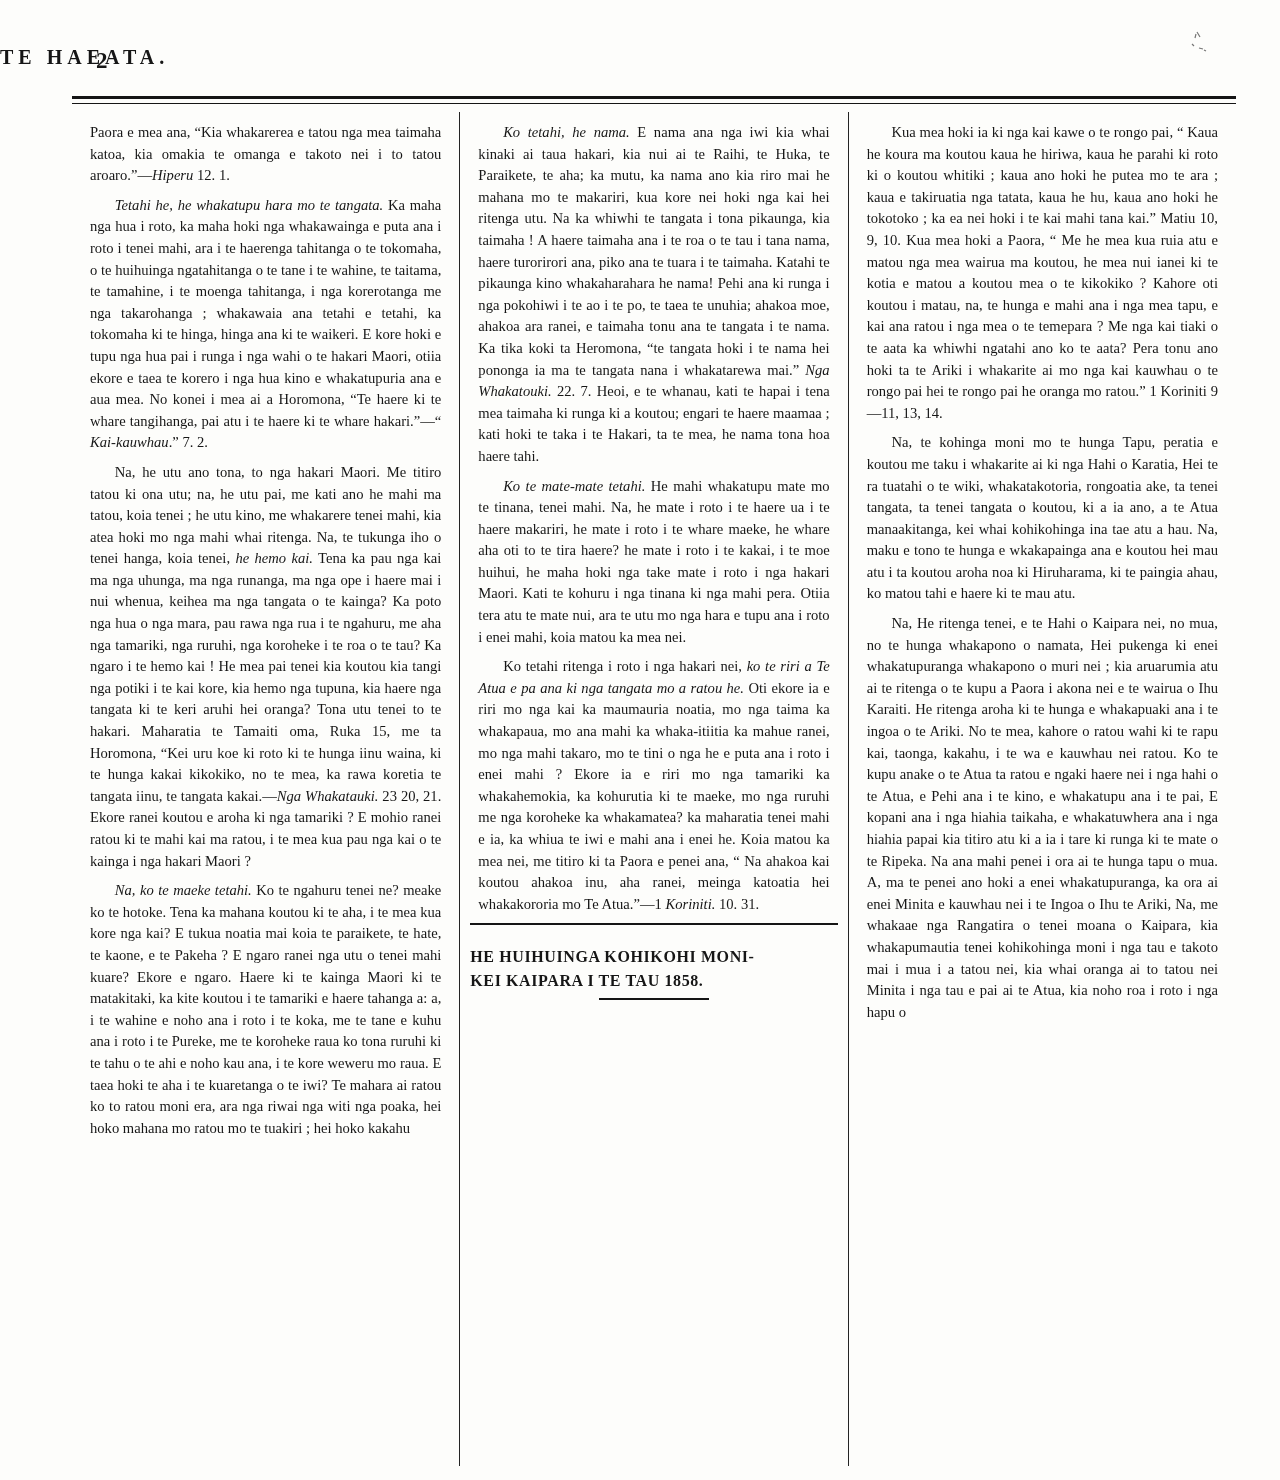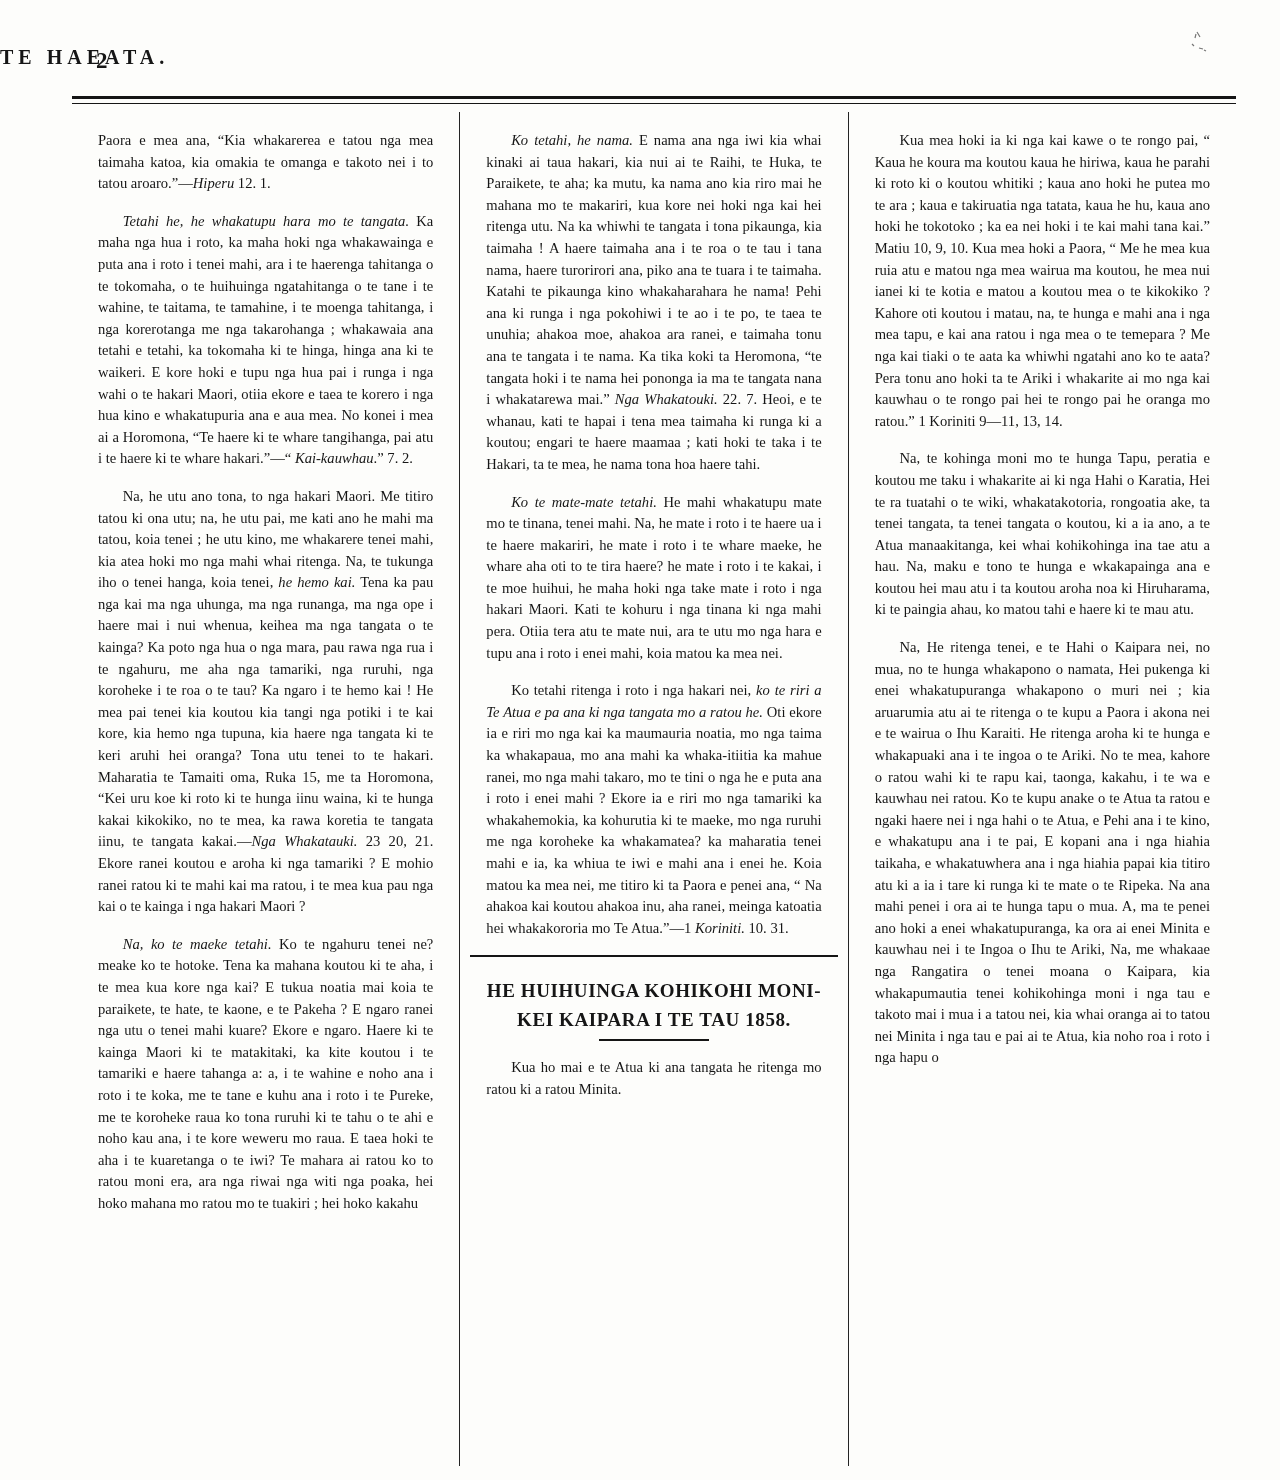--- a/index.html
+++ b/index.html
@@ -40,38 +40,38 @@
   }
   .col {
     flex: 1 1 0;
     padding: 2px 10px 0 10px;
     height: 1352px;
     overflow: hidden;
     font-size: 14.6px;
     line-height: 21.6px;
     text-align: justify;
   }
-  .col p { margin: 16px; text-indent: 0; }
+  .col p { margin: 8px; text-indent: 0; }
   .col p.indent { text-indent: 1.7em; }
   .vrule { width: 1px; background: #242424; }
   .rule-full {
     border: none;
     border-top: 2px solid #151515;
     margin: 8px 0 7px 0;
   }
   .rule-short {
     border: none;
     border-top: 2px solid #151515;
     width: 110px;
     margin: 5px auto 9px auto;
   }
   .section-heading {
     margin: 20px 0 2px 0;
-    text-align: center;
-    font-size: 19px;
+    text-align: left;
+    font-size: 16px;
     font-weight: bold;
     letter-spacing: 0.6px;
     line-height: 1.5;
     text-indent: 0 !important;
   }
 </style>
 </head>
 <body>
 
 <div class="page">
@@ -91,21 +91,20 @@
         <p class="indent"><i>Na, ko te maeke tetahi.</i><span> Ko te ngahuru tenei ne? meake ko te hotoke.  Tena ka mahana koutou ki te aha, i te mea kua kore nga kai?  E tukua noatia mai koia te paraikete, te hate, te kaone, e te Pakeha ?  E ngaro ranei nga utu o tenei mahi kuare? Ekore e ngaro.  Haere ki te kainga Maori ki te matakitaki, ka kite koutou i te tamariki e haere tahanga a: a, i te wahine e noho ana i roto i te koka, me te tane e kuhu ana i roto i te Pureke, me te koroheke raua ko tona ruruhi ki te tahu o te ahi e noho kau ana, i te kore weweru mo raua.  E taea hoki te aha i te kuaretanga o te iwi?  Te mahara ai ratou ko to ratou moni era, ara nga riwai nga witi nga poaka, hei hoko mahana mo ratou mo te tuakiri ; hei hoko kakahu</span></p>
       </div>
     <div class="vrule"></div>
     <div class="col">
         <p class="indent"><i>Ko tetahi, he nama.</i><span> E nama ana nga iwi kia whai kinaki ai taua hakari, kia nui ai te Raihi, te Huka, te Paraikete, te aha; ka mutu, ka nama ano kia riro mai he mahana mo te makariri, kua kore nei hoki nga kai hei ritenga utu.  Na ka whiwhi te tangata i tona pikaunga, kia taimaha !  A haere taimaha ana i te roa o te tau i tana nama, haere turorirori ana, piko ana te tuara i te taimaha. Katahi te pikaunga kino whakaharahara he nama!  Pehi ana ki runga i nga pokohiwi i te ao i te po, te taea te unuhia; ahakoa moe, ahakoa ara ranei, e taimaha tonu ana te tangata i te nama.  Ka tika koki ta Heromona, “te tangata hoki i te nama hei pononga ia ma te tangata nana i whakatarewa mai.” </span><i>Nga Whakatouki.</i><span> 22. 7.  Heoi, e te whanau, kati te hapai i tena mea taimaha ki runga ki a koutou; engari te haere maamaa ; kati hoki te taka i te Hakari, ta te mea, he nama tona hoa haere tahi.</span></p>
         <p class="indent"><i>Ko te mate-mate tetahi.</i><span>  He mahi whakatupu mate mo te tinana, tenei mahi. Na, he mate i roto i te haere ua i te haere makariri, he mate i roto i te whare maeke, he whare aha oti to te tira haere? he mate i roto i te kakai, i te moe huihui, he maha hoki nga take mate i roto i nga hakari Maori.  Kati te kohuru i nga tinana ki nga mahi pera.  Otiia tera atu te mate nui, ara te utu mo nga hara e tupu ana i roto i enei mahi, koia matou ka mea nei.</span></p>
         <p class="indent"><span>Ko tetahi ritenga i roto i nga hakari nei, </span><i>ko te riri a Te Atua e pa ana ki nga tangata mo a ratou he.</i><span>  Oti ekore ia e riri mo nga kai ka maumauria noatia, mo nga taima ka whakapaua, mo ana mahi ka whaka-itiitia ka mahue ranei, mo nga mahi takaro, mo te tini o nga he e puta ana i roto i enei mahi ?  Ekore ia e riri mo nga tamariki ka whakahemokia, ka kohurutia ki te maeke, mo nga ruruhi me nga koroheke ka whakamatea? ka maharatia tenei mahi e ia, ka whiua te iwi e mahi ana i enei he.  Koia matou ka mea nei, me titiro ki ta Paora e penei ana, “ Na ahakoa kai koutou ahakoa inu, aha ranei, meinga katoatia hei whakakororia mo Te Atua.”—1 </span><i>Koriniti.</i><span> 10. 31.</span></p>
         <hr class="rule-full">
         <h2 class="section-heading">HE HUIHUINGA KOHIKOHI MONI-<br>KEI KAIPARA I TE TAU 1858.</h2>
         <hr class="rule-short">
-        <p class="indent"><span>Kua ho mai e te Atua ki ana tangata he ritenga mo ratou ki a ratou Minita.</span></p>
       </div>
     <div class="vrule"></div>
     <div class="col">
         <p class="indent"><span>Kua mea hoki ia ki nga kai kawe o te rongo pai, “ Kaua he koura ma koutou kaua he hiriwa, kaua he parahi ki roto ki o koutou whitiki ; kaua ano hoki he putea mo te ara ; kaua e takiruatia nga tatata, kaua he hu, kaua ano hoki he tokotoko ; ka ea nei hoki i te kai mahi tana kai.”  Matiu 10, 9, 10.  Kua mea hoki a Paora, “ Me he mea kua ruia atu e matou nga mea wairua ma koutou, he mea nui ianei ki te kotia e matou a koutou mea o te kikokiko ?  Kahore oti koutou i matau, na, te hunga e mahi ana i nga mea tapu, e kai ana ratou i nga mea o te temepara ?  Me nga kai tiaki o te aata ka whiwhi ngatahi ano ko te aata? Pera tonu ano hoki ta te Ariki i whakarite ai mo nga kai kauwhau o te rongo pai hei te rongo pai he oranga mo ratou.” 1 Koriniti 9—11, 13, 14.</span></p>
         <p class="indent"><span>Na, te kohinga moni mo te hunga Tapu, peratia e koutou me taku i whakarite ai ki nga Hahi o Karatia, Hei te ra tuatahi o te wiki, whakatakotoria, rongoatia ake, ta tenei tangata, ta tenei tangata o koutou, ki a ia ano, a te Atua manaakitanga, kei whai kohikohinga ina tae atu a hau.  Na, maku e tono te hunga e wkakapainga ana e koutou hei mau atu i ta koutou aroha noa ki Hiruharama, ki te paingia ahau, ko matou tahi e haere ki te mau atu.</span></p>
         <p class="indent"><span>Na, He ritenga tenei, e te Hahi o Kaipara nei, no mua, no te hunga whakapono o namata, Hei pukenga ki enei whakatupuranga whakapono o muri nei ; kia aruarumia atu ai te ritenga o te kupu a Paora i akona nei e te wairua o Ihu Karaiti.  He ritenga aroha ki te hunga e whakapuaki ana i te ingoa o te Ariki.  No te mea, kahore o ratou wahi ki te rapu kai, taonga, kakahu, i te wa e kauwhau nei ratou. Ko te kupu anake o te Atua ta ratou e ngaki haere nei i nga hahi o te Atua, e Pehi ana i te kino, e whakatupu ana i te pai, E kopani ana i nga hiahia taikaha, e whakatuwhera ana i nga hiahia papai kia titiro atu ki a ia i tare ki runga ki te mate o te Ripeka.  Na ana mahi penei i ora ai te hunga tapu o mua. A, ma te penei ano hoki a enei whakatupuranga, ka ora ai enei Minita e kauwhau nei i te Ingoa o Ihu te Ariki, Na, me whakaae nga Rangatira o tenei moana o Kaipara, kia whakapumautia tenei kohikohinga moni i nga tau e takoto mai i mua i a tatou nei, kia whai oranga ai to tatou nei Minita i nga tau e pai ai te Atua, kia noho roa i roto i nga hapu o</span></p>
       </div>
   </div>
 </div>
 

